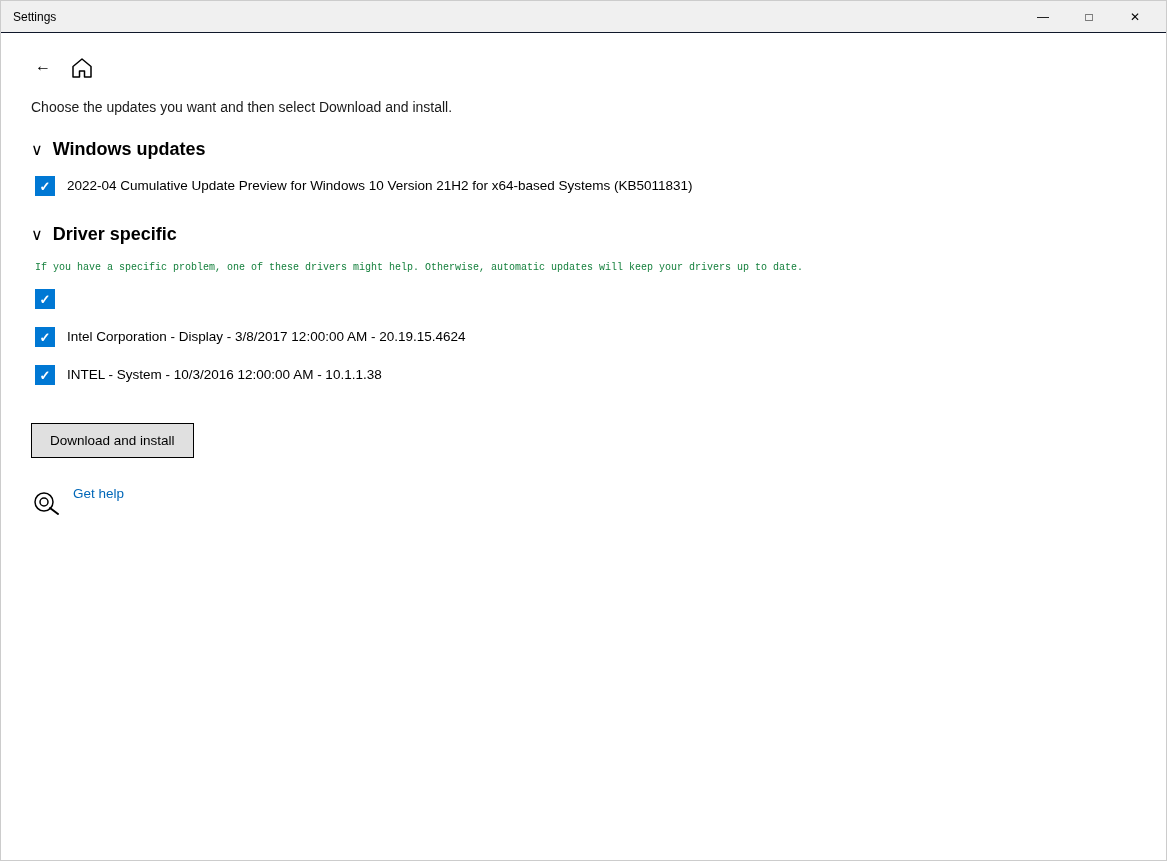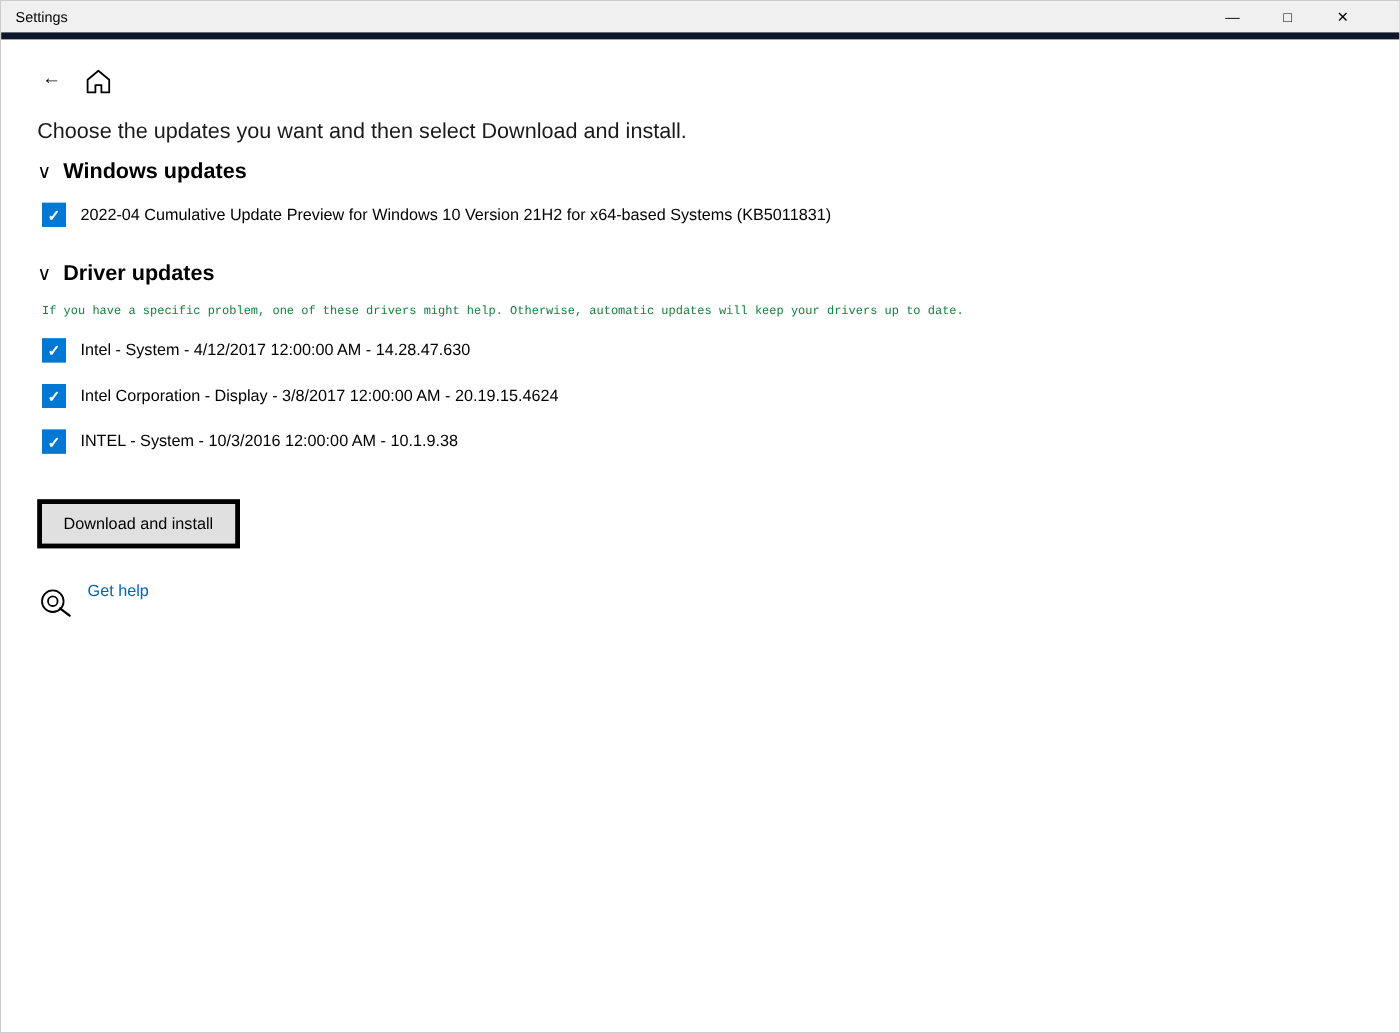--- a/index.html
+++ b/index.html
@@ -27,22 +27,22 @@
       flex-direction: column;
       box-shadow: 0 2px 10px rgba(0,0,0,0.2);
     }
 
     .title-bar {
       height: 32px;
       background: #f0f0f0;
       display: flex;
       align-items: center;
       justify-content: space-between;
-      padding: 0 24px 0 12px;
-      border-bottom: 6px solid #0f172a;
+      padding: 0 8px 0 12px;
+      border-bottom: 1px solid #0f172a;
       flex-shrink: 0;
     }
 
     .title-bar-left {
       display: flex;
       align-items: center;
       gap: 8px;
     }
 
     .title-bar-title {
@@ -103,23 +103,23 @@
       margin-top: 4px;
     }
 
     .page-title {
       font-size: 28px;
       font-weight: 300;
       color: #000000;
     }
 
     .subtitle {
-      font-size: 18px;
+      font-size: 14px;
       color: #1a1a1a;
-      margin-bottom: 12px;
+      margin-bottom: 24px;
     }
 
     .section {
       margin-bottom: 28px;
     }
 
     .section-header {
       display: flex;
       align-items: center;
       gap: 10px;
@@ -176,21 +176,21 @@
     }
 
     .update-label {
       font-size: 13.5px;
       color: #000000;
       line-height: 1.3;
     }
 
     .download-button {
       background: #e0e0e0;
-      border: 4px solid #000000;
+      border: 1px solid #000000;
       padding: 9px 18px;
       font-size: 13.5px;
       color: #000000;
       cursor: pointer;
       font-family: 'Segoe UI', Tahoma, Geneva, Verdana, sans-serif;
       margin-bottom: 28px;
       margin-top: 10px;
     }
 
     .get-help-row {
@@ -261,44 +261,43 @@
           <span class="checkbox-check">✓</span>
         </div>
         <span class="update-label">2022-04 Cumulative Update Preview for Windows 10 Version 21H2 for x64-based Systems (KB5011831)</span>
       </div>
     </div>
 
     
     <div class="section">
       <div class="section-header">
         <span class="chevron-icon">∨</span>
-        <span class="section-title">Driver updates</span>
+        <span class="section-title">Driver specific</span>
       </div>
 
       <p class="section-description">If you have a specific problem, one of these drivers might help. Otherwise, automatic updates will keep your drivers up to date.</p>
 
       <div class="update-item">
         <div class="checkbox">
           <span class="checkbox-check">✓</span>
         </div>
-        <span class="update-label">Intel - System - 4/12/2017 12:00:00 AM - 14.28.47.630</span>
       </div>
 
       <div class="update-item">
         <div class="checkbox">
           <span class="checkbox-check">✓</span>
         </div>
         <span class="update-label">Intel Corporation - Display - 3/8/2017 12:00:00 AM - 20.19.15.4624</span>
       </div>
 
       <div class="update-item">
         <div class="checkbox">
           <span class="checkbox-check">✓</span>
         </div>
-        <span class="update-label">INTEL - System - 10/3/2016 12:00:00 AM - 10.1.9.38</span>
+        <span class="update-label">INTEL - System - 10/3/2016 12:00:00 AM - 10.1.1.38</span>
       </div>
     </div>
 
     
     <button class="download-button">Download and install</button>
 
     
     <div class="get-help-row">
       <div class="help-icon">
         <svg width="28" height="28" viewBox="0 0 28 28" fill="none" xmlns="http://www.w3.org/2000/svg">

